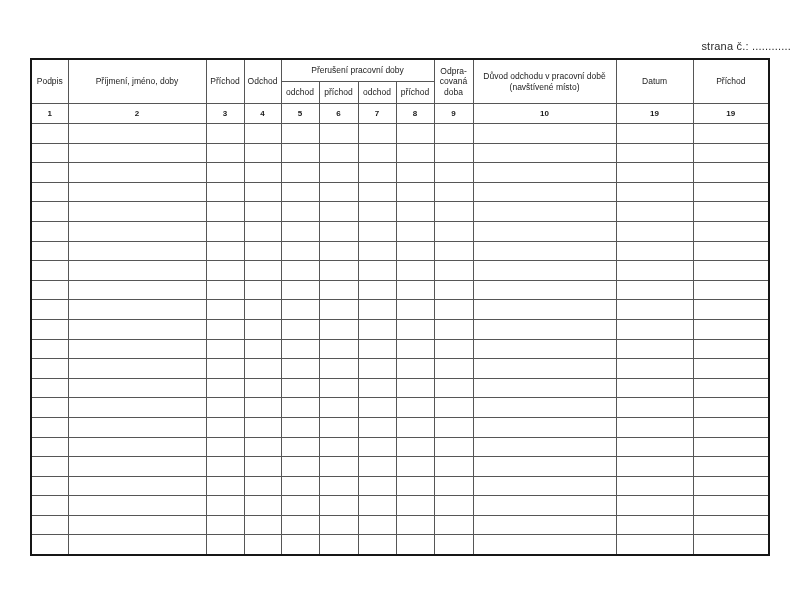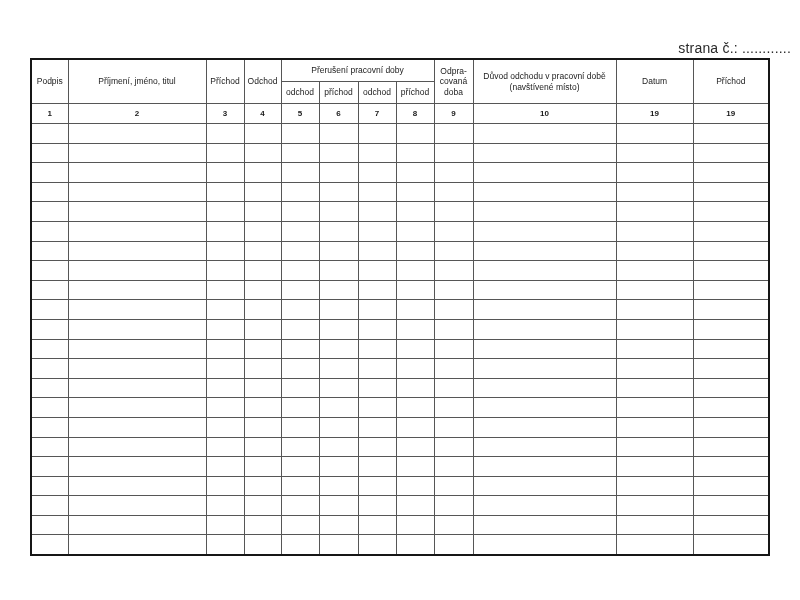--- a/index.html
+++ b/index.html
@@ -12,21 +12,21 @@
     background: #ffffff;
     position: relative;
     font-family: "Liberation Sans", sans-serif;
     color: #1f1f1f;
     overflow: hidden;
   }
   .page-number {
     position: absolute;
     top: 40px;
     right: 9px;
-    font-size: 14px;
+    font-size: 11px;
     letter-spacing: 0.2px;
     color: #2a2a2a;
   }
   table.attendance {
     position: absolute;
     left: 30px;
     top: 58px;
     width: 738px;
     border-collapse: collapse;
     table-layout: fixed;
@@ -76,21 +76,21 @@
     <col style="width:38px">
     <col style="width:38px">
     <col style="width:39px">
     <col style="width:143px">
     <col style="width:77px">
     <col style="width:76px">
   </colgroup>
   <thead>
     <tr class="header-top">
       <th rowspan="2">Podpis</th>
-      <th rowspan="2">Příjmení, jméno, titul</th>
+      <th rowspan="2">Příjmení, jméno, doby</th>
       <th rowspan="2">Příchod</th>
       <th rowspan="2">Odchod</th>
       <th colspan="4">Přerušení pracovní doby</th>
       <th rowspan="2">Odpra-
 covaná
 doba</th>
       <th rowspan="2">Důvod odchodu v pracovní době
 (navštívené místo)</th>
       <th rowspan="2">Datum</th>
       <th rowspan="2">Příchod</th>

